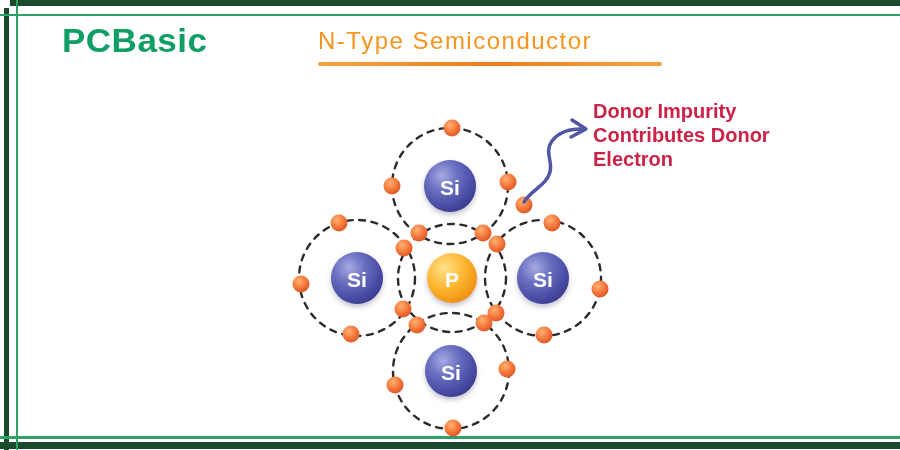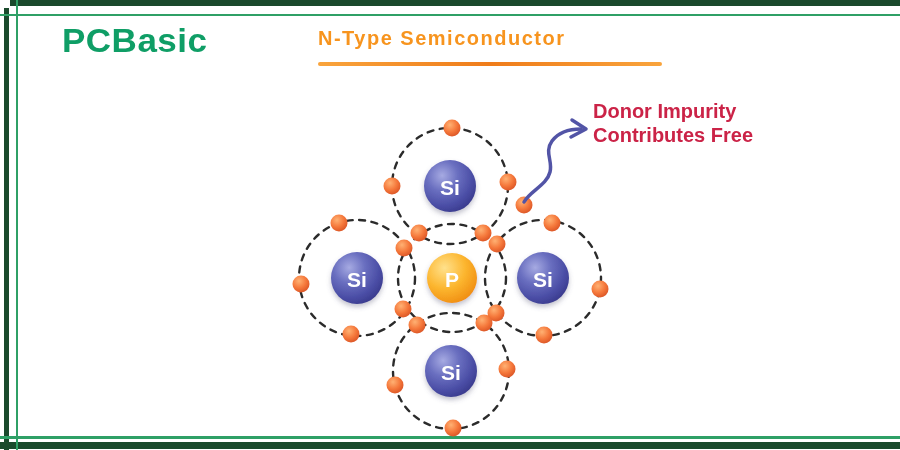--- a/index.html
+++ b/index.html
@@ -20,21 +20,21 @@
   .f-left-light{top:0;bottom:0;left:16px;width:2px;}
   .f-right-light{top:0;bottom:0;right:20px;width:2px;}
 
   .logo{
     position:absolute;left:62px;top:20px;
     font-size:35px;font-weight:bold;color:#0f9e66;
     letter-spacing:0.5px;transform:scaleY(0.96);
   }
   .title{
     position:absolute;left:318px;top:27px;
-    font-size:20px;font-weight:bold;color:#f7941e;letter-spacing:1.5px;
+    font-size:24px;font-weight:normal;color:#f7941e;letter-spacing:1.5px;
     white-space:nowrap;
   }
   .title-underline{
     position:absolute;left:318px;top:62px;width:344px;height:4px;
     background:linear-gradient(90deg,#f9a43c,#ef7c1a,#f9a43c);border-radius:2px;
   }
   .annotation{
     position:absolute;left:593px;top:99px;
     font-size:20px;font-weight:bold;color:#cb2347;line-height:24px;
     white-space:nowrap;
@@ -55,21 +55,22 @@
   <div class="fline f-light f-left-light"></div>
   <div class="fline f-light f-right-light"></div>
 
   <div class="logo">PCBasic</div>
 
   <div class="title">N-Type Semiconductor</div>
   <div class="title-underline"></div>
 
   <div class="annotation">
     <div>Donor Impurity</div>
-    <div>Contributes Free</div>
+    <div>Contributes Donor</div>
+    <div>Electron</div>
   </div>
 
   <svg class="diagram" width="900" height="450" viewBox="0 0 900 450" id="orbital-svg">
     <defs>
       <radialGradient id="grad-si" cx="35%" cy="30%" r="75%">
         <stop offset="0%" stop-color="#a6aae2"></stop>
         <stop offset="40%" stop-color="#6a6fc0"></stop>
         <stop offset="78%" stop-color="#4a4da5"></stop>
         <stop offset="100%" stop-color="#3a3b8e"></stop>
       </radialGradient>

